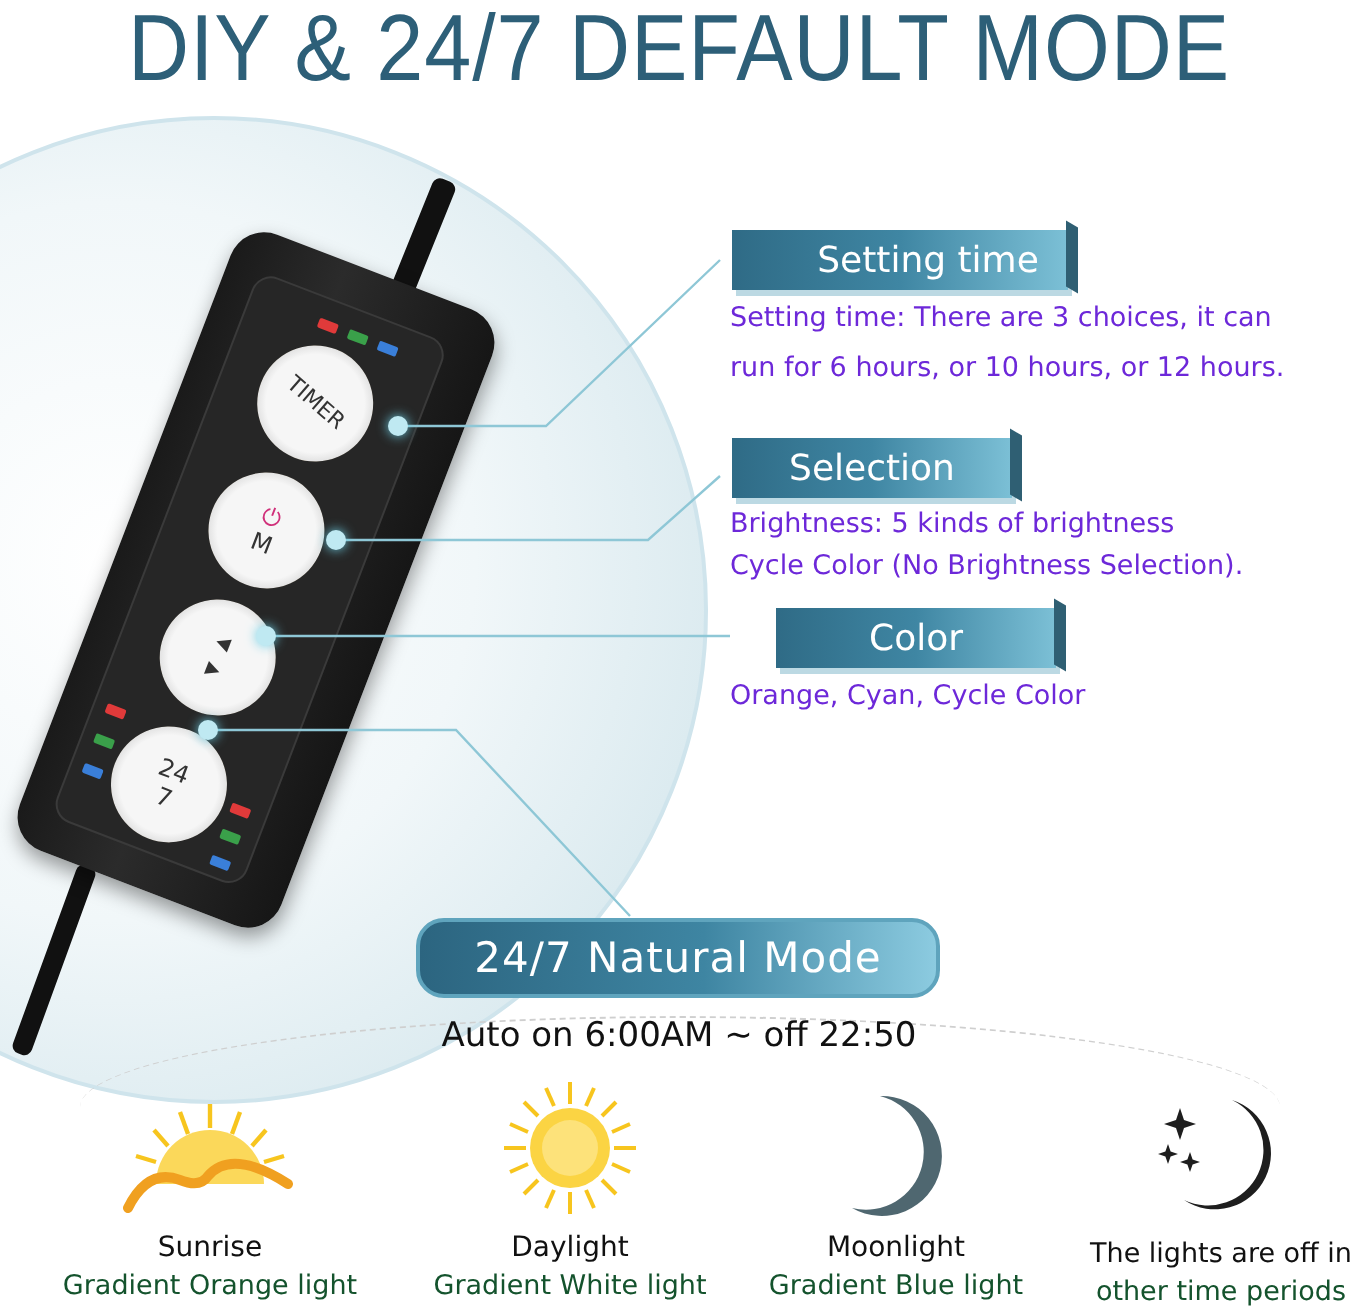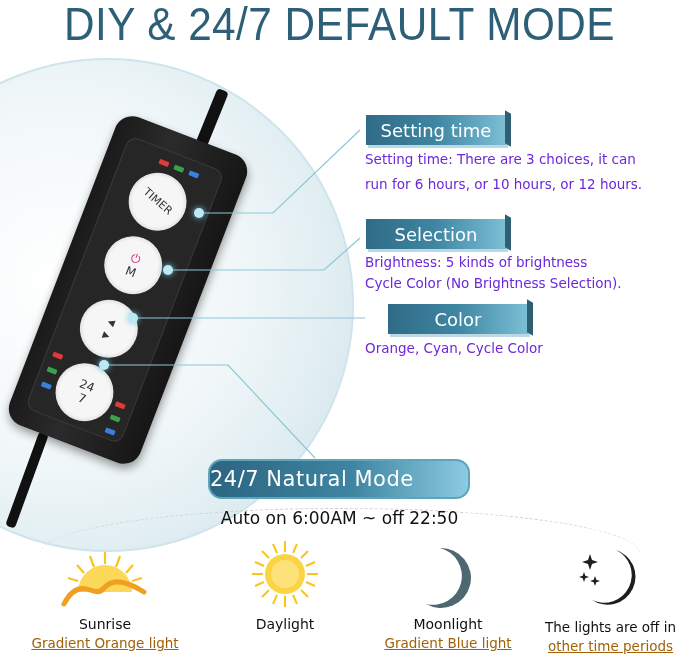--- a/index.html
+++ b/index.html
@@ -29,28 +29,28 @@
   .tag { position:absolute; height:30px; color:#fff; font-family:"DejaVu Sans", sans-serif; font-size:18px;
          display:flex; align-items:center; justify-content:center;
          background:linear-gradient(90deg,#2f6b86 0%,#3f86a3 50%,#7cc0d6 100%);
          box-shadow: 2px 3px 0 #bcd9e3; }
   .tag::after { content:""; position:absolute; right:-5px; top:-3px; width:6px; height:33px;
                 background:#2f5f73; transform:skewY(30deg); }
   .desc { position:absolute; font-size:13.5px; color:#6d28d9; line-height:25px; white-space:nowrap; }
   .natural { position:absolute; left:208px; top:459px; width:258px; height:36px; border-radius:14px;
              background:linear-gradient(90deg,#2c6580,#3e85a2 55%,#8ccbe0);
              border:2px solid #5fa4bd; color:#fff; font-size:21px; display:flex;
-             align-items:center; justify-content:flex-start; letter-spacing:0.5px; z-index:6; }
+             align-items:center; justify-content:center; letter-spacing:0.5px; z-index:6; }
   .arc { position:absolute; left:40px; top:508px; width:600px; height:90px; border-top:1px dashed #cfcfcf;
          border-radius:50% 50% 0 0; }
   .auto { position:absolute; left:0; width:679px; top:508px; text-align:center; font-size:17px; color:#111; }
   .mode { position:absolute; top:540px; text-align:center; }
   .mode .icon { height:68px; display:flex; align-items:flex-end; justify-content:center; }
   .mode .name { font-size:14px; color:#111; margin-top:6px; line-height:20px; }
-  .mode .sub { font-size:13.5px; color:#a16207; line-height:19px;text-decoration:underline; }
+  .mode .sub { font-size:13.5px; color:#14532d; line-height:19px; }
   .mode .off { font-size:13.5px; color:#111; line-height:19px; margin-top:10px; }
 </style>
 </head>
 <body>
 
 <div class="title">DIY &amp; 24/7 DEFAULT MODE</div>
 
 <div class="halo"></div>
 
 <div class="cable" style="left:206px;top:88px;width:12px;height:60px;transform:rotate(22deg);"></div>
@@ -96,21 +96,21 @@
   <polyline points="199,213 273,213 360,130" fill="none" stroke="#8ec7d6" stroke-width="1.2"></polyline>
   <polyline points="168,270 324,270 360,238" fill="none" stroke="#8ec7d6" stroke-width="1.2"></polyline>
   <polyline points="133,318 365,318" fill="none" stroke="#8ec7d6" stroke-width="1.2"></polyline>
   <polyline points="104,365 228,365 315,458" fill="none" stroke="#8ec7d6" stroke-width="1.2"></polyline>
 </svg>
 <div class="dot" style="left:194px;top:208px;"></div>
 <div class="dot" style="left:163px;top:265px;"></div>
 <div class="dot" style="left:128px;top:313px;"></div>
 <div class="dot" style="left:99px;top:360px;"></div>
 
-<div class="tag" style="left:366px;top:115px;width:140px;">
+<div class="tag" style="left:366px;top:115px;width:140px;padding-left:28px;">
   <span>Setting time</span>
 </div>
 <div class="desc" style="left:365px;top:147px;">
   <div>Setting time: There are 3 choices, it can</div>
   <div>run for 6 hours, or 10 hours, or 12 hours.</div>
 </div>
 
 <div class="tag" style="left:366px;top:219px;width:140px;">
   <span>Selection</span>
 </div>
@@ -171,20 +171,21 @@
         <line x1="-30" y1="-12" x2="-21" y2="-8"></line>
           <line x1="30" y1="12" x2="21" y2="8"></line>
         <line x1="30" y1="-12" x2="21" y2="-8"></line>
           <line x1="-30" y1="12" x2="-21" y2="8"></line>
       </g>
       <circle cx="35" cy="34" r="20" fill="#fbd443"></circle>
       <circle cx="35" cy="34" r="14" fill="#fde27a"></circle>
     </svg>
   </div>
   <div class="name">Daylight</div>
+  <div class="sub">Gradient White light</div>
 </div>
 
 <div class="mode" style="left:368px;width:160px;text-align:center;">
   <div class="icon">
     <svg width="60" height="62" viewBox="0 0 60 62">
       <path d="M22,2 A30,30 0 1 1 8,58 A24,24 0 1 0 22,2 Z" fill="#4f6770"></path>
     </svg>
   </div>
   <div class="name">Moonlight</div>
   <div class="sub">Gradient Blue light</div>

